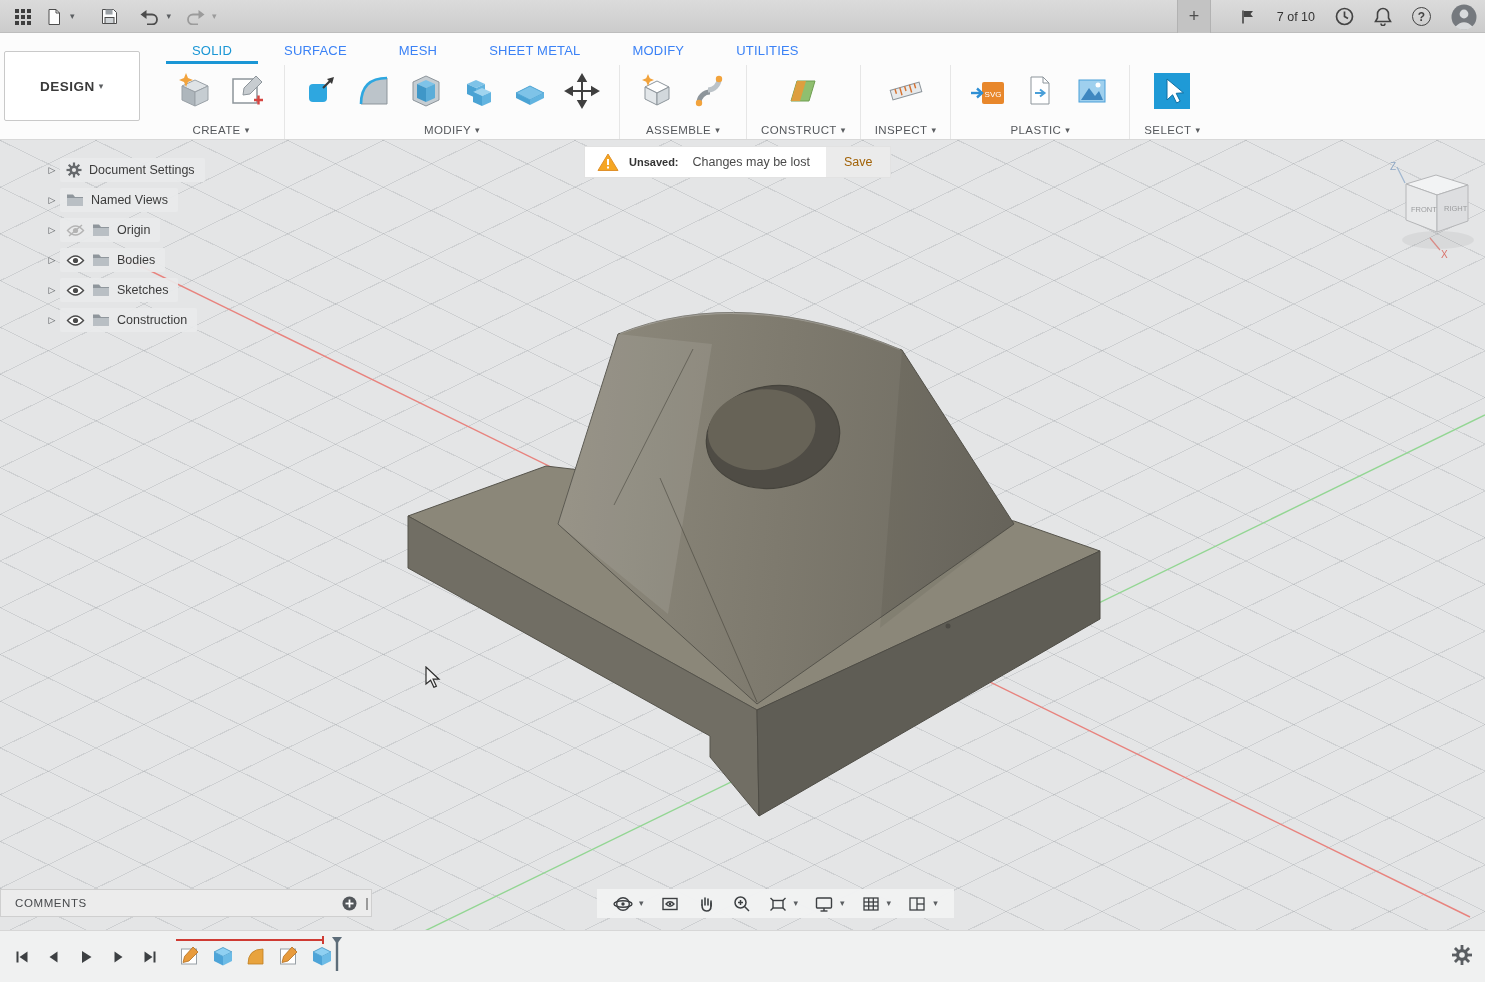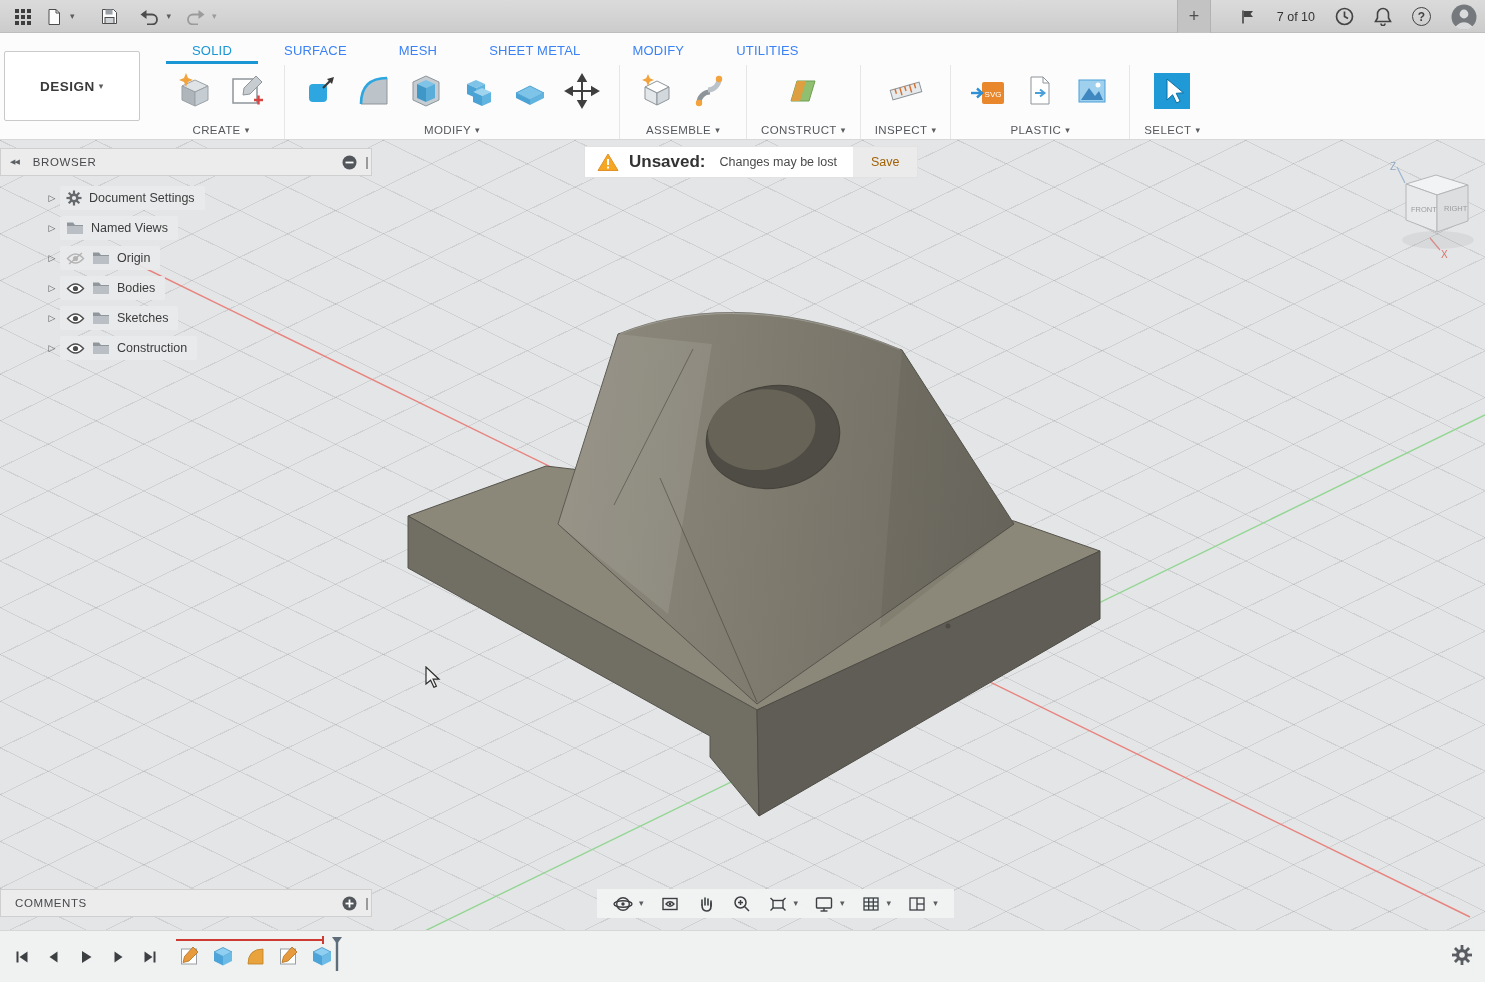--- a/index.html
+++ b/index.html
@@ -35,21 +35,21 @@
   #groups{position:absolute;left:158px;top:32px;display:flex;height:74px}
   .group{display:flex;flex-direction:column;align-items:center;padding:0 14px;border-right:1px solid #e6e6e6}
   .group:last-child{border-right:none}
   .gicons{display:flex;align-items:center;gap:6px;height:52px}
   .icon-btn{width:46px;height:46px;display:flex;align-items:center;justify-content:center}
   .glabel{display:flex;align-items:center;font-size:11.5px;color:#55585c;letter-spacing:.4px;margin-top:7px}
 
   
   #warning{position:absolute;left:585px;top:147px;height:30px;display:flex;align-items:center;background:#fff;box-shadow:0 0 0 1px #e2e2e2;z-index:20}
   #warning .w-icon{margin-left:12px}
-  #warning .w-label{font-weight:bold;font-size:17px;color:#333;margin-left:10px}
+  #warning .w-label{font-weight:bold;font-size:11px;color:#333;margin-left:10px}
   #warning .w-msg{font-size:12.5px;color:#4a4a4a;margin:0 16px 0 14px}
   #warning .save-btn{height:30px;padding:0 18px;background:#ebebeb;color:#a16207;font-size:12.5px}
 
   
   #browser{position:absolute;left:0;top:148px;width:372px;z-index:15}
   .panel-header{height:28px;background:#ececec;border:1px solid #cfcfcf;display:flex;align-items:center;position:relative}
   .collapse-arrows{font-size:7px;letter-spacing:-1px;color:#5d6063;margin-left:9px}
   .panel-title{font-size:11.5px;color:#47494c;letter-spacing:.6px;margin-left:14px}
   .panel-header .hdr-icon{position:absolute;right:14px;top:6px}
   .grip{position:absolute;right:3px;top:8px;width:2px;height:12px;background:#9a9a9a}
@@ -424,31 +424,20 @@
     <path d="M11 1 L21 17.5 H1 Z" fill="#f5a623" stroke="#e0912a"></path>
     <rect x="10" y="6" width="2" height="6" fill="#fff"></rect>
       <rect x="10" y="13.5" width="2" height="2" fill="#fff"></rect>
   </svg>
   <span class="w-label">Unsaved:</span>
   <span class="w-msg">Changes may be lost</span>
   <button class="save-btn">Save</button>
 </div>
 
 <div id="browser">
-  <div class="panel-header">
-    <span class="collapse-arrows">◀◀</span>
-    <span class="panel-title">BROWSER</span>
-    <span class="hdr-icon">
-      <svg width="15" height="15" viewBox="0 0 15 15">
-          <circle cx="7.5" cy="7.5" r="7" fill="#53575b"></circle>
-          <rect x="3.5" y="6.6" width="8" height="1.8" fill="#fff"></rect>
-        </svg>
-    </span>
-    <span class="grip"></span>
-  </div>
 
   <div id="tree">
 
 
     <div class="tree-row">
       <span class="twisty">▷</span>
       <span class="chip">
         <svg width="16" height="16" viewBox="0 0 16 16">
             <g fill="#66696c">
               <rect x="6.9" y="0.5" width="2.2" height="15"></rect>

